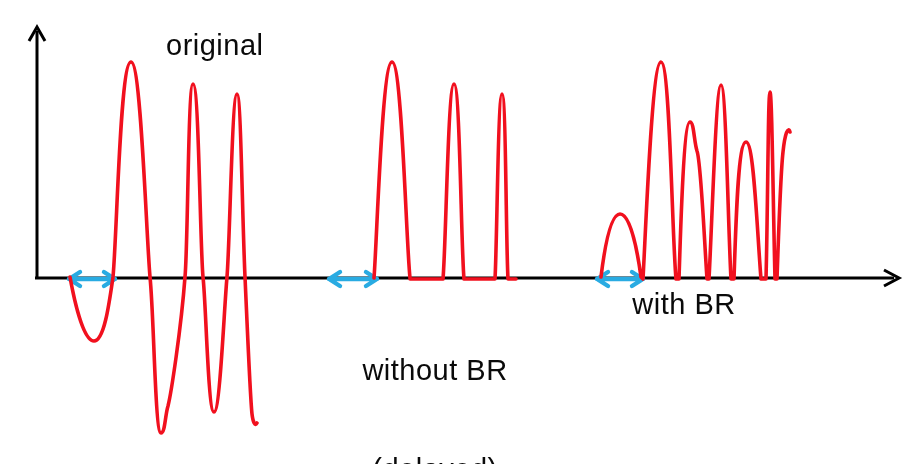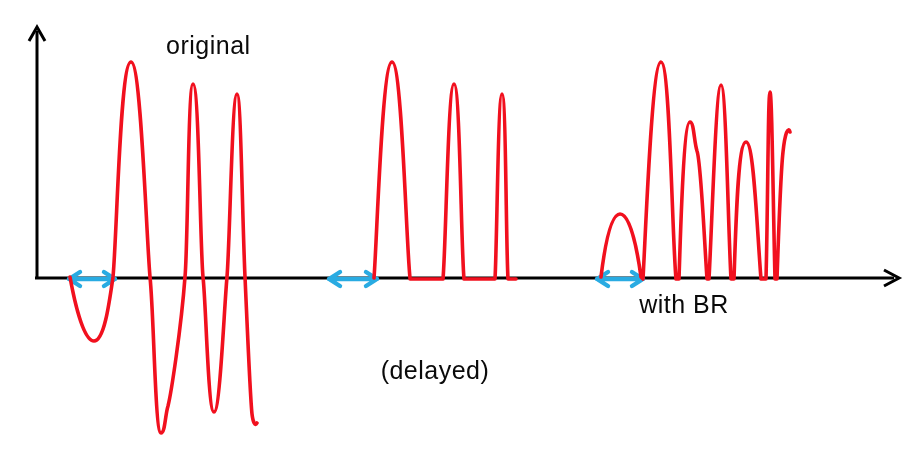--- a/index.html
+++ b/index.html
@@ -37,21 +37,21 @@
   }
   .delay-stroke {
     stroke: var(--delay-arrow-cyan, #29abe2);
     stroke-width: 4.4;
     stroke-linecap: round;
     stroke-linejoin: round;
   }
   .label {
     position: absolute;
     color: var(--label-text, #0a0a0a);
-    font-size: 25px;
+    font-size: 29px;
     line-height: 33px;
     letter-spacing: 0.5px;
     white-space: pre;
   }
   .label-original { left: 166px; top: 29px; }
   .label-without-br { left: 335px; top: 288px; width: 200px; text-align: center; }
   .label-with-br { left: 604px; top: 288px; width: 160px; text-align: center; }
 </style>
 </head>
 <body>
@@ -77,18 +77,19 @@
     <g>
       <path class="wave-stroke" d="M70,277 C74,299 83,341 94,341 C104,341 109,305 113,277 C117,235 120,62 131,62 C141,62 146,230 150,277 C154,315 155,433 161,433 C165,433 165,416 168,406 C171,394 181,330 185,277 C188,245 188,84 193,84 C199,84 200,245 203,277 C206,302 208,412 214,412 C220,412 224,310 227,277 C230,240 232,94 237,94 C241,94 242,210 245,277 C247,320 250,395 252,414 C253,422 255,427 257,423"></path>
       <path class="wave-stroke" d="M374,278 C377,240 382,62 392,62 C402,62 406,240 410,278 L410,279 L443,279 C446,245 448,84 454,84 C460,84 461,245 464,279 L495,279 C497,245 498,94 502,94 C506,94 506,245 508,279 L516,279"></path>
       <path class="wave-stroke" d="M601,277 C605,244 611,214 620,214 C630,214 637,248 641,277 L643,279 C646,225 652,62 661,62 C670,62 672,235 676,279 L679,279 C681,215 684,122 690,122 C694,122 694,142 697,151 C701,162 704,235 707,279 L709,279 C712,225 716,85 721,85 C726,85 728,225 731,279 L734,279 C736,220 738,142 746,142 C754,142 757,230 761,279 L766,279 C768,200 768,92 770,92 C772,92 773,200 775,279 L777,279 C779,220 781,170 783,152 C785,133 788,126 790,132"></path>
     </g>
   </svg>
 
   <div class="label label-original">original</div>
 
   <div class="label label-without-br">
+    <div>without BR</div>
     <div>(delayed)</div>
   </div>
 
   <div class="label label-with-br">with BR</div>
 
 </div>
 
 </body></html>

